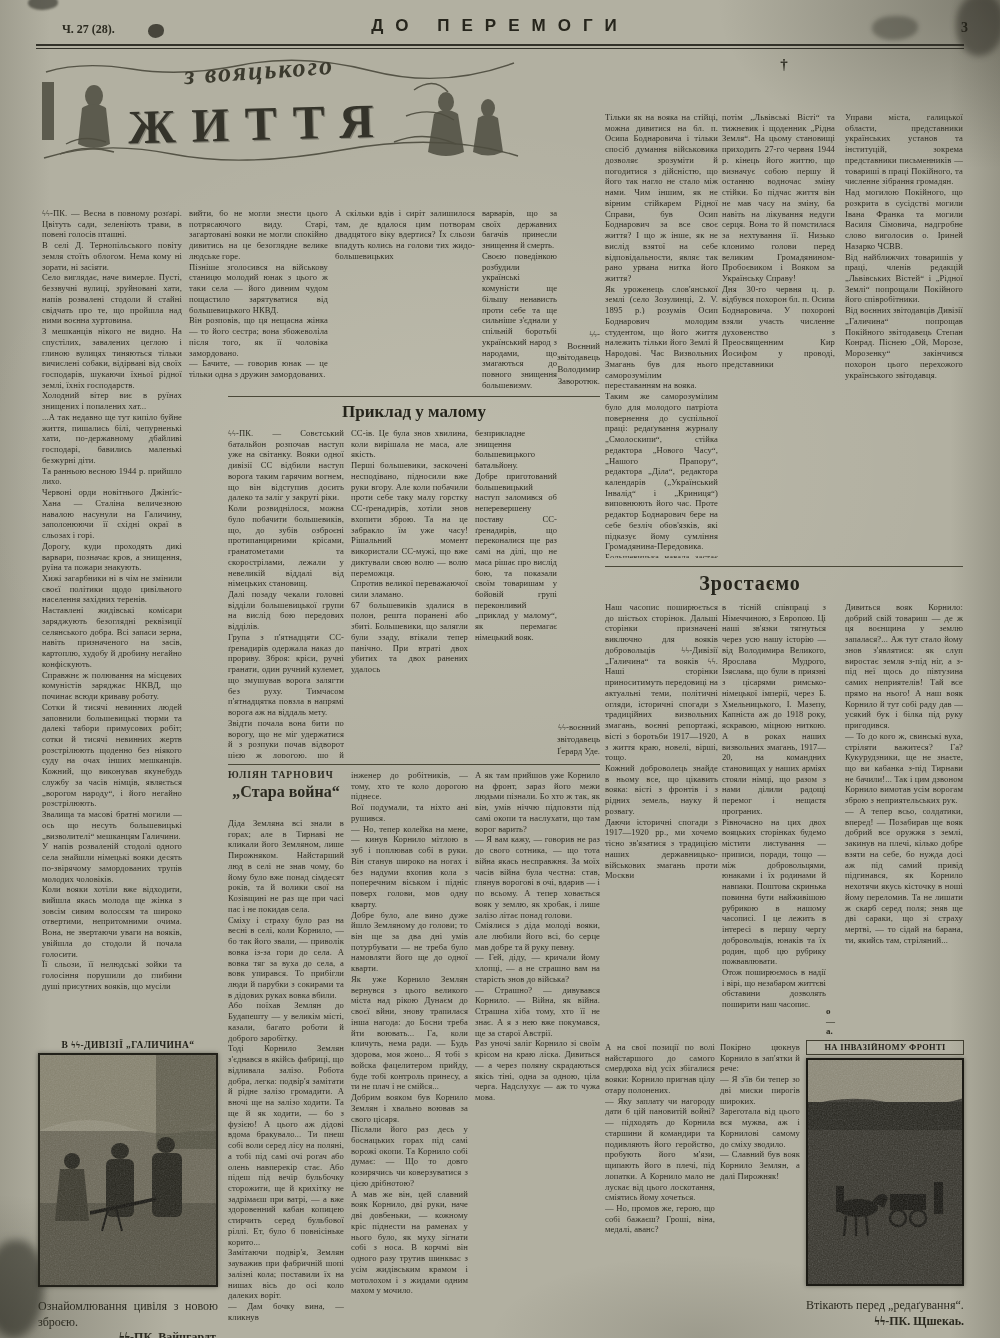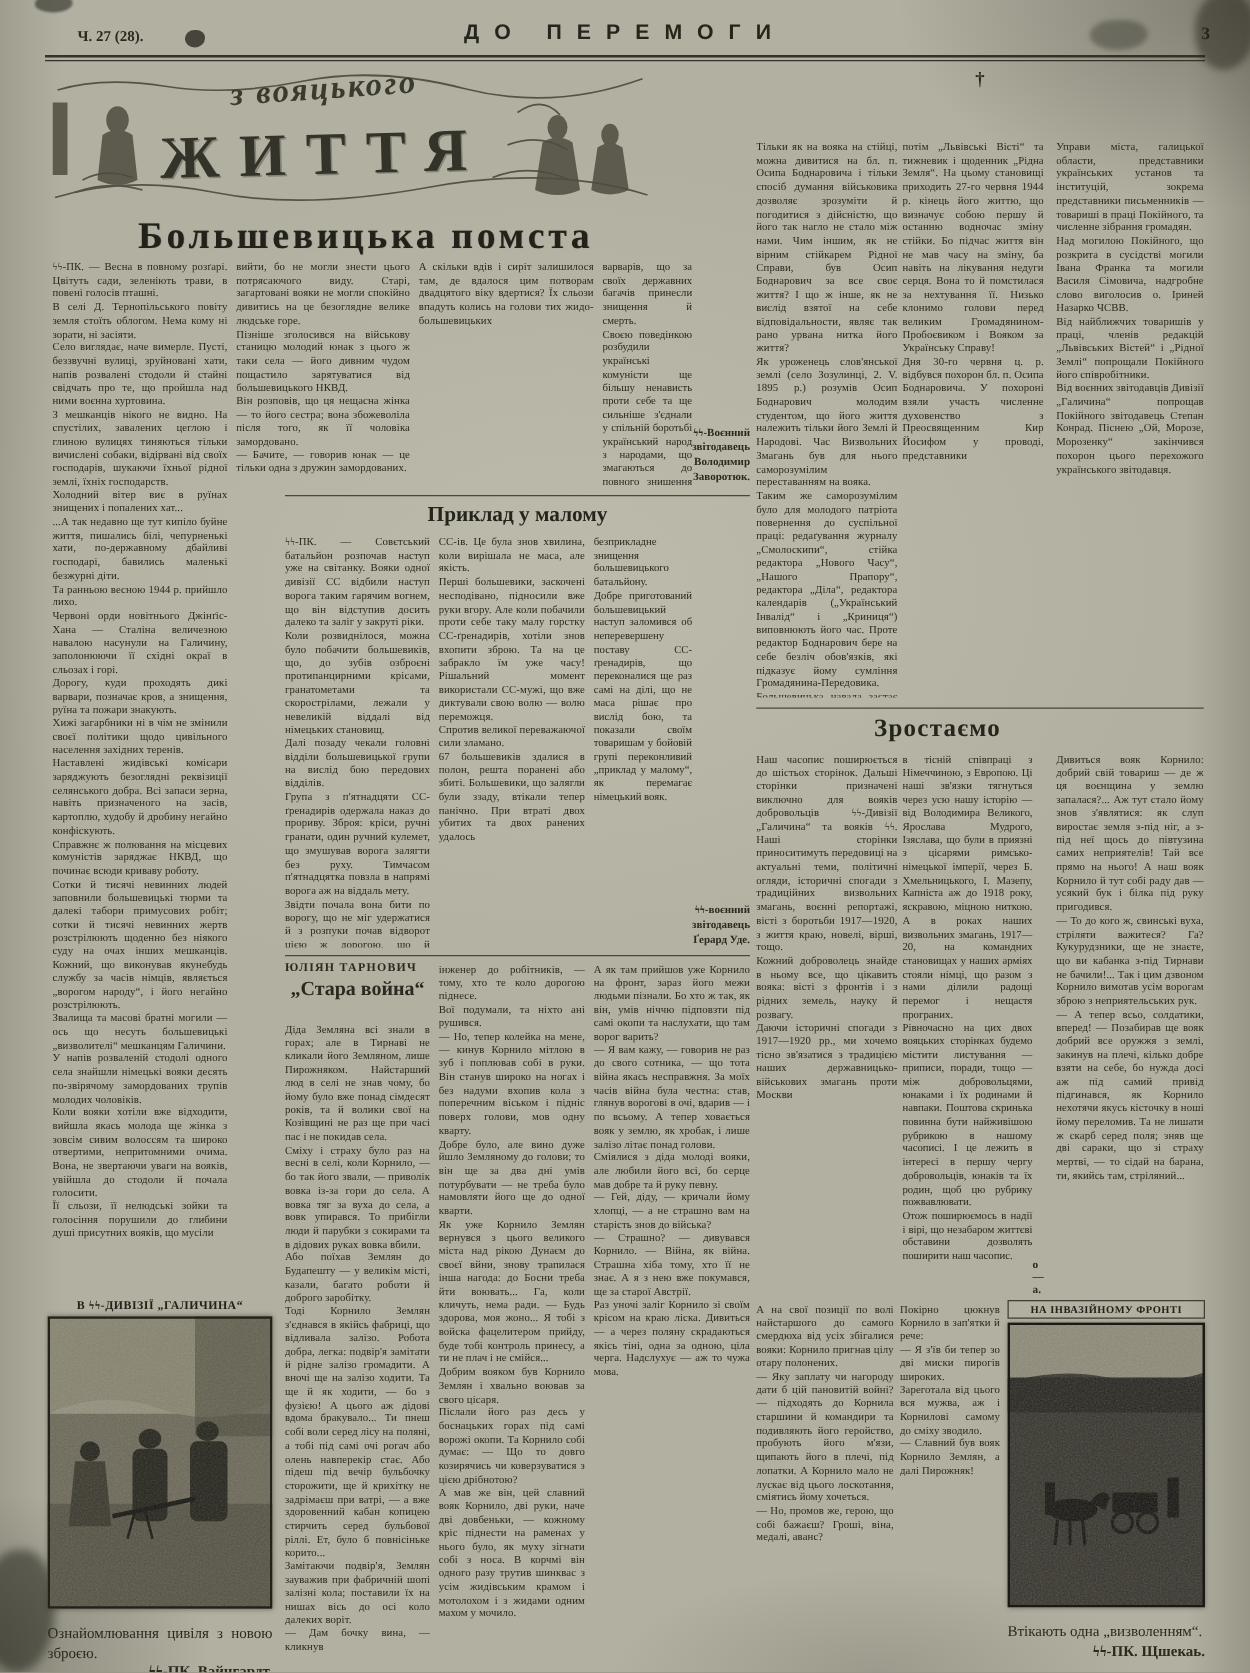--- a/index.html
+++ b/index.html
@@ -30,21 +30,21 @@
        font-size:26px;letter-spacing:2px;color:#3b3a2e;transform:rotate(-4deg)}
   .mh-big{position:absolute;left:86px;top:40px;font-weight:bold;font-size:48px;
        letter-spacing:16px;color:#34332a;transform:rotate(-1.5deg);
        text-shadow:1.2px 1.2px 0 rgba(52,51,42,.35)}
   .h-main{position:absolute;font-weight:bold;font-size:30px;letter-spacing:3px;
        text-align:center;color:#23221a;text-shadow:.4px .4px .6px rgba(35,34,26,.45)}
   .h-mid{position:absolute;font-weight:bold;font-size:17px;text-align:center;color:#26251c}
   .h-ob{position:absolute;font-weight:bold;font-size:19px;letter-spacing:2.5px;text-align:center;color:#26251c}
   .h-zr{position:absolute;font-weight:bold;font-size:20px;letter-spacing:1px;text-align:center;color:#26251c}
   .cross{position:absolute;font-size:15px;font-weight:bold;text-align:center}
-  .sig{margin-top:auto;text-align:right;font-size:8.8px;font-weight:bold;line-height:1.35}
+  .sig{margin-top:auto;text-align:right;font-size:8.8px;font-weight:normal;line-height:1.35}
   .endmark{margin-top:auto;text-align:left;font-size:9px;font-weight:bold}
   .byline{font-size:9.5px;font-weight:bold;letter-spacing:1px}
   .sv-title{font-size:16px;font-weight:bold;text-align:center;margin-top:3px}
   .divider{position:absolute;height:1px;background:#4a4838}
   .photo-block{position:absolute}
   .photo-head{font-weight:bold;font-size:9.5px;text-align:center;letter-spacing:.4px;margin-bottom:3px;color:#23221a}
   .photo-head.boxed{border:1px solid #403e30;padding:2px 16px;font-size:8.4px}
   .photo-img{display:block;width:100%;box-shadow:0 0 4px rgba(30,29,22,.5)}
   .photo-cap{font-size:12px;line-height:1.3;margin-top:12px;text-align:justify}
   .credit{display:block;text-align:right;font-weight:bold}
@@ -81,21 +81,20 @@
         <ellipse cx="404" cy="46" rx="8" ry="10"></ellipse>
         <path d="M392,58 q12,-8 24,0 l6,38 q-18,8 -36,0 z"></path>
         <ellipse cx="446" cy="52" rx="7" ry="9"></ellipse>
         <path d="M436,62 q10,-7 20,0 l5,34 q-15,7 -30,0 z"></path>
       </g>
     </svg>
     <div class="mh-script">з вояцького</div>
     <div class="mh-big">ЖИТТЯ</div>
   </div>
 
-  <div class="h-main" style="left:55px;top:172px;width:475px">Большевицька помста</div>
   <div class="col" style="left:42px;top:208px;width:140px;height:826px">ϟϟ-ПК. — Весна в повному розґарі. Цвітуть сади, зеленіють трави, в повені голосів пташні.
 В селі Д. Тернопільського повіту земля стоїть облогом. Нема кому ні зорати, ні засіяти.
 Село виглядає, наче вимерле. Пусті, беззвучні вулиці, зруйновані хати, напів розвалені стодоли й стайні свідчать про те, що пройшла над ними воєнна хуртовина.
 З мешканців нікого не видно. На спустілих, завалених цеглою і глиною вулицях тиняються тільки вичислені собаки, відірвані від своїх господарів, шукаючи їхньої рідної землі, їхніх господарств.
 Холодний вітер виє в руїнах знищених і попалених хат...
 ...А так недавно ще тут кипіло буйне життя, пишались білі, чепурненькі хати, по-державному дбайливі господарі, бавились маленькі безжурні діти.
 Та ранньою весною 1944 р. прийшло лихо.
 Червоні орди новітнього Джінґіс-Хана — Сталіна величезною навалою насунули на Галичину, заполонюючи її східні окраї в сльозах і горі.
 Дорогу, куди проходять дикі варвари, позначає кров, а знищення, руїна та пожари знакують.
 Хижі загарбники ні в чім не змінили своєї політики щодо цивільного населення західних теренів.
@@ -260,18 +259,18 @@
         <rect x="128" y="124" width="9" height="32"></rect>
       </g>
       <g stroke="#14130e" fill="none" stroke-width="2.5">
         <circle cx="92" cy="160" r="8"></circle>
         <circle cx="112" cy="160" r="8"></circle>
       </g>
       <rect width="158" height="228" filter="url(#grainR)" opacity="0.25"></rect>
       <rect x="1" y="1" width="156" height="226" fill="none" stroke="#1b1a14" stroke-width="2"></rect>
     </svg>
     <div class="photo-cap">
-      <span>Втікають одна „визволенням“.</span>
+      <span>Втікають перед „редаґування“.</span>
       <span class="credit">ϟϟ-ПК. Щшекаь.</span>
     </div>
   </div>
 
 </div>
 
 </body></html>

